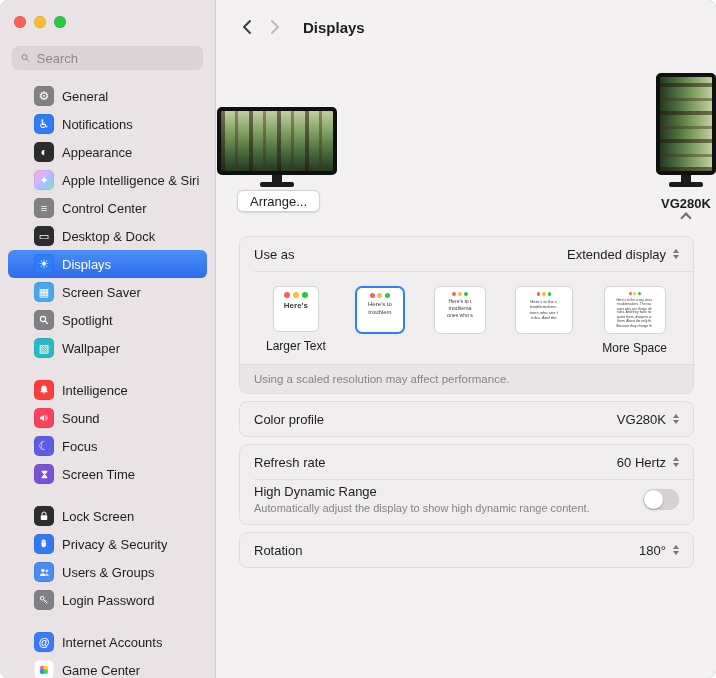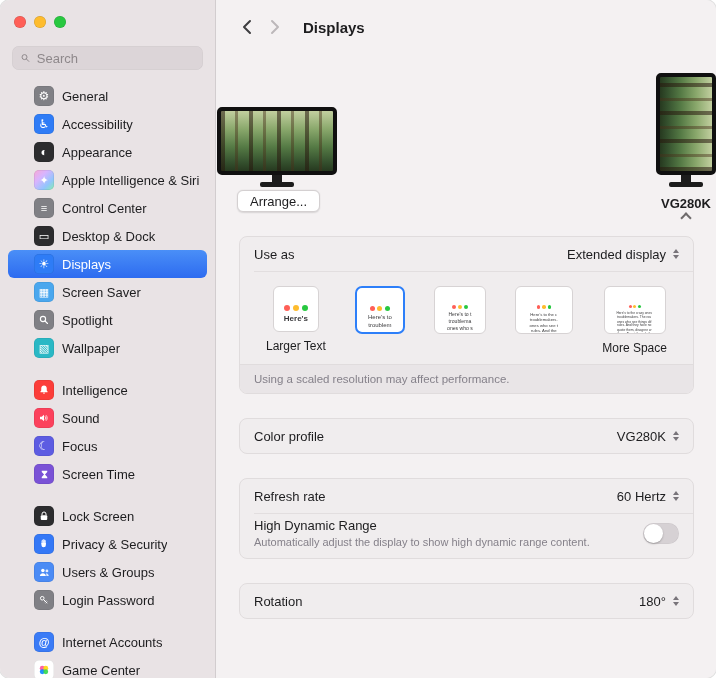--- a/index.html
+++ b/index.html
@@ -46,35 +46,35 @@
       repeating-linear-gradient(0deg,rgba(40,24,14,.55) 0 4px,transparent 4px 14px,rgba(72,48,26,.45) 14px 17px,transparent 17px 28px),
       linear-gradient(270deg,#c2cf9f 0%,#8aa86c 30%,#557a45 60%,#35512e 85%,#26391f 100%)}
   .neck{width:10px;height:7px;background:#1c1c1c}
   .mbase{width:34px;height:5px;background:#1c1c1c;border-radius:2px}
   .mon-name{margin-top:9px;font-size:13px;font-weight:600;height:16px}
   .sel-caret{position:absolute;bottom:-10px;left:50%;width:8px;height:8px;border-left:2px solid #6e6a6c;border-top:2px solid #6e6a6c;transform:translateX(-50%) rotate(45deg)}
   .arrange-btn{position:absolute;left:20px;bottom:2px}
 
   
   .section-wrap{padding:0 22px}
-  .card{background:#f0edee;border:1px solid #e0dcdd;border-radius:8px;margin-top:24px;overflow:hidden}
+  .card{background:#f0edee;border:1px solid #e0dcdd;border-radius:8px;margin-top:7px;overflow:hidden}
   .card.first{margin-top:22px}
   .row{display:flex;align-items:center;justify-content:space-between;min-height:34px;padding:0 14px;font-size:13px}
   .divider{height:1px;background:#e2dedf;margin-left:14px}
   .popup{display:flex;align-items:center;gap:7px;cursor:default}
   .chevs{display:flex;flex-direction:column;gap:2px;align-items:center}
   .chevs i{display:block;width:0;height:0;border-left:3.5px solid transparent;border-right:3.5px solid transparent}
   .chevs .up{border-bottom:4px solid #78747a}
   .chevs .dn{border-top:4px solid #78747a}
   .card-footer{background:#e9e5e7;border-top:1px solid #e0dcdd;padding:8px 14px;font-size:11.5px;color:#85818a}
 
   
   .scaling{display:flex;justify-content:space-between;align-items:flex-start;padding:14px 26px 8px}
   .scale-opt{display:flex;flex-direction:column;align-items:center;gap:7px;cursor:default}
-  .mini{background:#fff;border:1px solid #d7d3d4;border-radius:6px;overflow:hidden;display:flex;flex-direction:column;align-items:center;gap:3px;padding:18px 3px 2px}
+  .mini{background:#fff;border:1px solid #d7d3d4;border-radius:6px;overflow:hidden;display:flex;flex-direction:column;align-items:center;gap:3px;padding:5px 3px 2px}
   .scale-opt.selected .mini{border:2px solid #2d7ff9;border-radius:7px}
   .opt1 .mini{width:46px;height:46px}
   .opt2 .mini{width:50px;height:48px}
   .opt3 .mini{width:52px;height:48px}
   .opt4 .mini{width:58px;height:48px}
   .opt5 .mini{width:62px;height:48px}
   .dots{display:flex;justify-content:center}
   .dots i{border-radius:50%}
   .opt1 .dots{gap:3px}.opt1 .dots i{width:6px;height:6px}
   .opt2 .dots{gap:2.5px}.opt2 .dots i{width:5px;height:5px}
@@ -123,21 +123,21 @@
     </div>
 
     <nav class="nav">
       <div class="nav-group first">
         <div class="s-item">
           <span class="tile" style="background: rgb(128, 128, 133);">⚙</span>
           <span class="s-label">General</span>
         </div>
         <div class="s-item">
           <span class="tile" style="background: rgb(47, 124, 246);">♿</span>
-          <span class="s-label">Accessibility</span>
+          <span class="s-label">Notifications</span>
         </div>
         <div class="s-item">
           <span class="tile" style="background: rgb(44, 44, 46);">◐</span>
           <span class="s-label">Appearance</span>
         </div>
         <div class="s-item">
           <span class="tile small-glyph" style="background: linear-gradient(135deg, rgb(249, 168, 212) 0%, rgb(216, 180, 254) 35%, rgb(147, 197, 253) 70%, rgb(134, 239, 172) 100%);">✦</span>
           <span class="s-label">Apple Intelligence &amp; Siri</span>
         </div>
         <div class="s-item">

